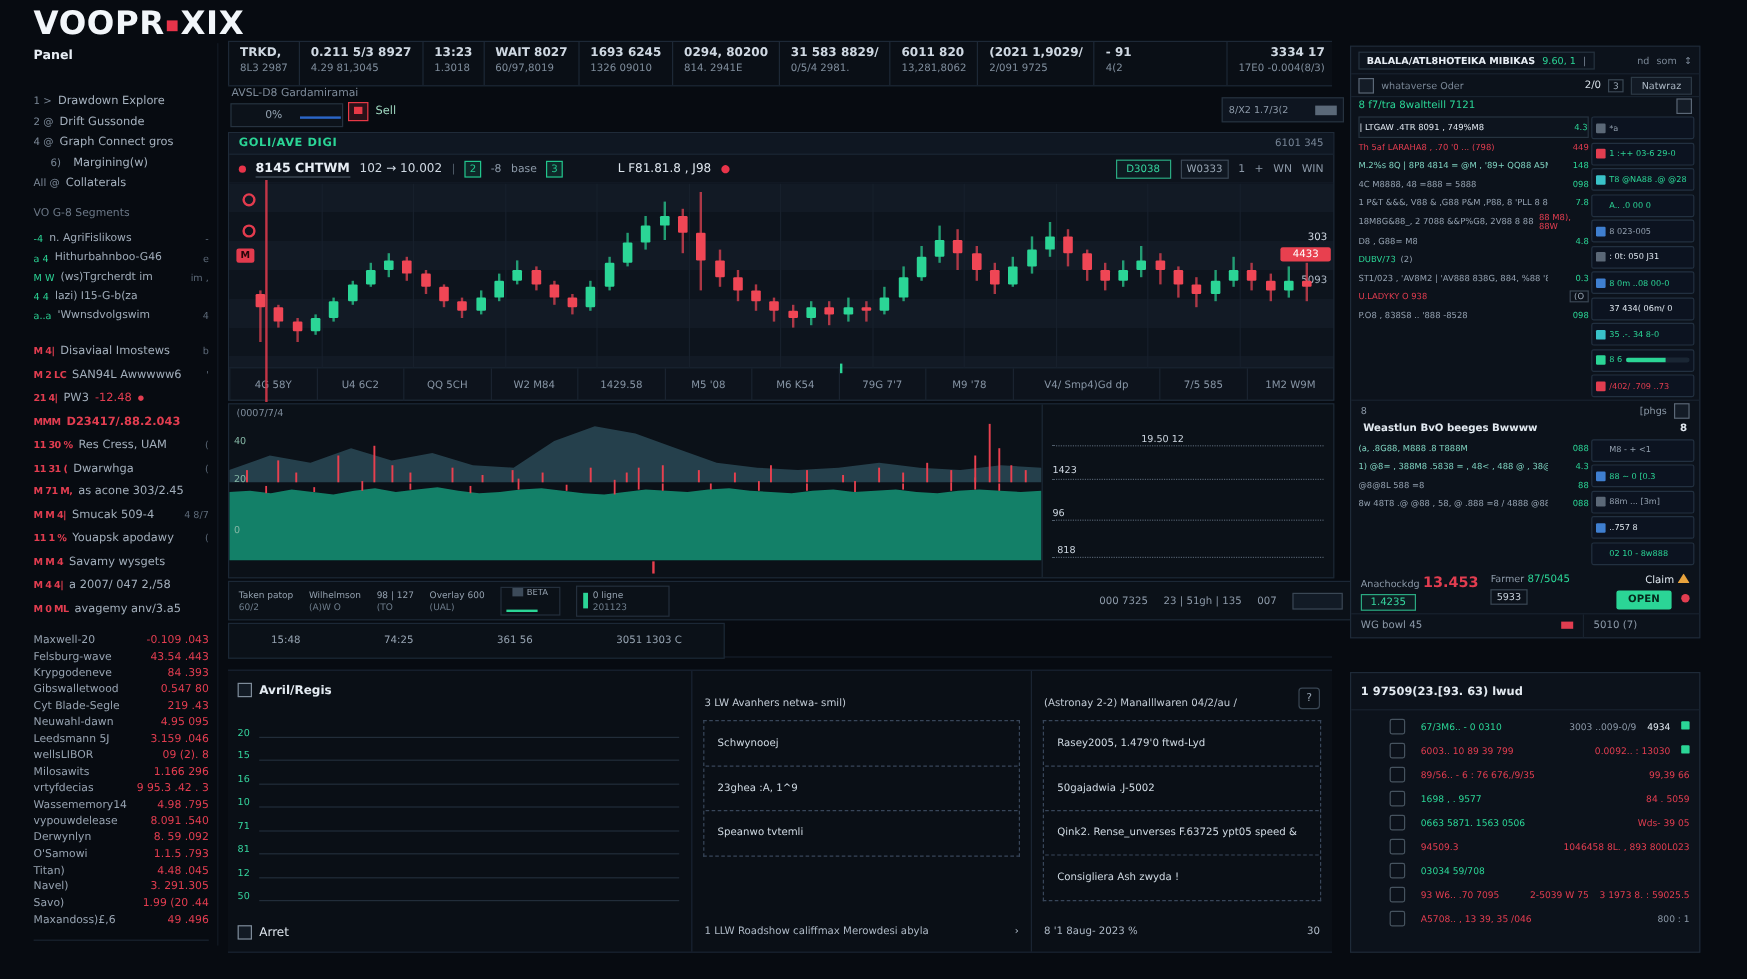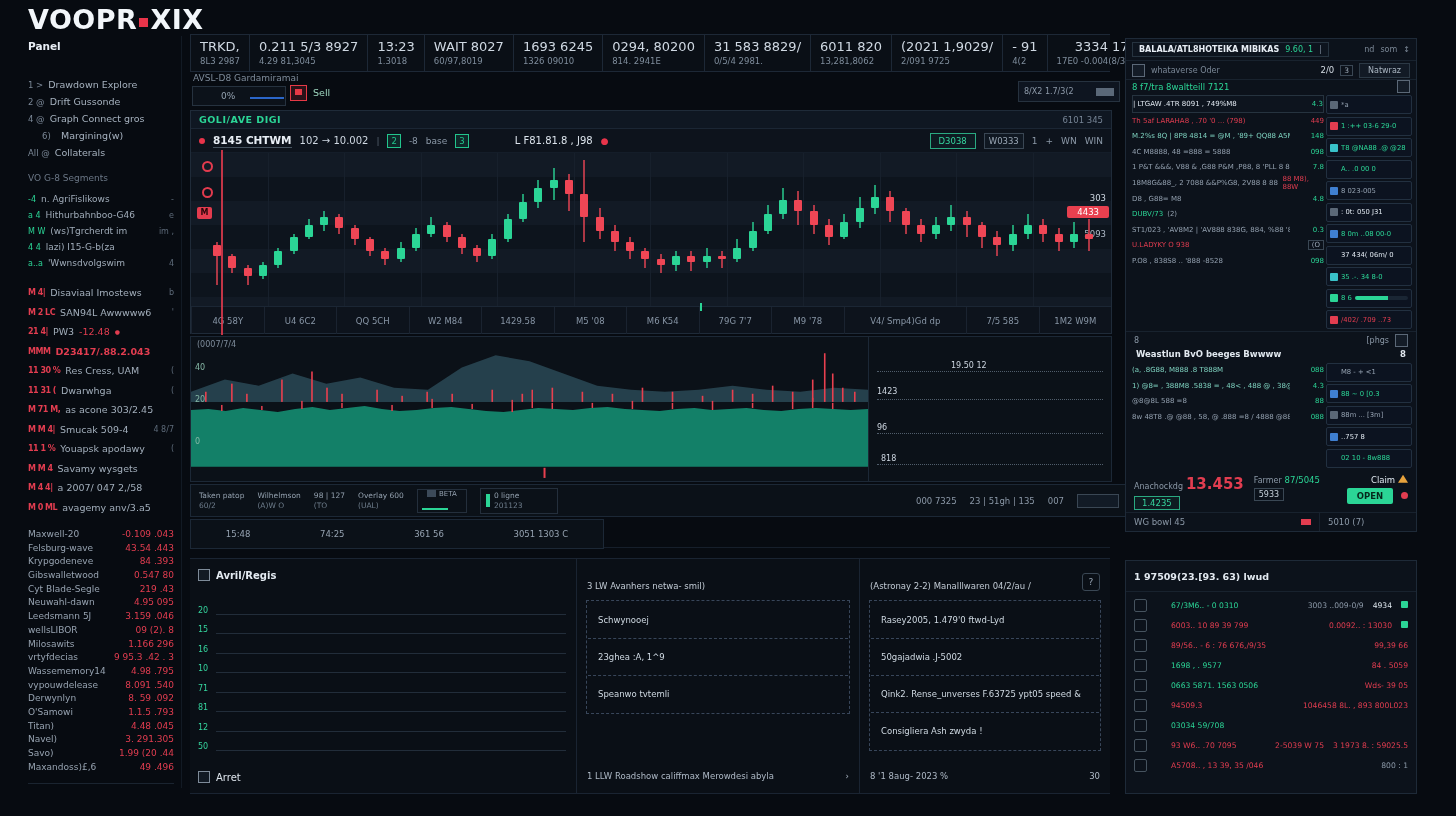--- a/index.html
+++ b/index.html
@@ -28,21 +28,21 @@
   .sb-b .val{color:#e23d50;}
   .sb-b .rt{margin-left:auto;color:#5d6a79;font-size:8px;}
   #sb-watchlist{margin-top:12px;}
   .sb-w{height:13.7px;display:flex;align-items:baseline;font-size:9px;color:#97a3b1;}
   .sb-w .wv{margin-left:auto;color:#e23d50;}
   .sb-line{margin-top:8px;border-top:1px solid #1a2430;}
   .vdiv{left:181px;top:36px;width:1px;height:752px;background:#121a24;}
   
   #tickerbar{left:190px;top:34px;width:920px;height:36px;border-top:1px solid #1d2836;border-bottom:1px solid #1d2836;display:flex;background:#0a0f16;}
   .tk{border-left:1px solid #1d2836;padding:4px 9px 0 9px;display:flex;flex-direction:column;gap:2px;}
-  .tk .t{font-size:13px;font-weight:400;color:#cfd8e2;white-space:nowrap;}
+  .tk .t{font-size:10px;font-weight:700;color:#cfd8e2;white-space:nowrap;}
   .tk .b{font-size:8.5px;color:#7f8d9c;white-space:nowrap;}
   .tk.right{border-left:1px solid #1d2836;margin-left:auto;align-items:flex-end;padding-right:6px;}
   
   .sub-label{left:193px;top:73px;font-size:9px;color:#7e8b9a;}
   .sub-box{left:192px;top:86px;width:92px;height:18px;border:1px solid #26323f;background:#0c121a;}
   .sub-box .pct{position:absolute;left:28px;top:4px;font-size:9px;color:#93a1af;}
   .blue-line{left:250px;top:97px;width:34px;height:2px;background:#2b66c9;}
   .sub-badge{left:290px;top:85px;width:15px;height:14px;background:rgba(230,57,70,.16);border:1px solid #e63946;}
   .sub-badge i{display:block;margin:3px auto;width:7px;height:6px;background:#e63946;}
   .sub-sell{left:313px;top:87px;font-size:9.5px;color:#9fd8c0;}
@@ -151,36 +151,36 @@
   .rp-rbox .ic{width:8px;height:8px;border-radius:1px;flex:none;}
   .ic-red{background:#e23d50;} .ic-teal{background:#39c2c9;} .ic-blue{background:#3f7fd0;}
   .ic-grey{background:#5b6877;} .ic-green{background:#2bd596;} .ic-none{background:transparent;}
   .rp-rbox .t-g{color:#2bd596;white-space:nowrap;} .rp-rbox .t-r{color:#e23d50;} .rp-rbox .t-w{color:#dfe7ef;}
   .pbar{flex:1;height:4px;background:#1a2634;border-radius:2px;overflow:hidden;}
   .pbar i{display:block;height:100%;background:#2bd596;}
   .rp-gear{height:22px;border-top:1px solid #18222e;display:flex;align-items:center;padding:0 8px;gap:6px;font-size:8px;color:#8b98a7;}
   .rp-sec3h{height:18px;display:flex;align-items:center;padding:0 10px;font-size:8.5px;font-weight:700;color:#e2e9f0;}
   .rp-foot{display:flex;padding:5px 8px 2px 8px;gap:10px;align-items:flex-start;}
   .rp-foot .c1 .l1{font-size:8px;color:#8b98a7;}
-  .red-b{color:#e23d50;font-weight:700;font-size:15px;}
+  .red-b{color:#e23d50;font-weight:700;font-size:12px;}
   .greenbox{border:1px solid #2aa981;color:#35d59e;padding:1px 7px;font-size:8.5px;background:rgba(42,169,129,.08);display:inline-block;margin-top:3px;}
   .g-val{color:#2bd596;font-size:8.5px;}
   .wbox{border:1px solid #3a4754;padding:1px 4px;font-size:8px;color:#c6d0da;display:inline-block;}
   .buy-btn{background:#2bd596;color:#06281c;font-weight:700;padding:3px 10px;border-radius:2px;font-size:8.5px;display:inline-block;margin-top:3px;}
   .orange-ic{width:10px;height:8px;background:#e8a33d;clip-path:polygon(0 100%,50% 0,100% 100%);display:inline-block;}
   .reddot2{width:7px;height:7px;background:#e23d50;border-radius:50%;display:inline-block;}
   .rp-strip{margin-top:auto;border-top:1px solid #18222e;height:26px;display:flex;align-items:center;font-size:8.5px;color:#8b98a7;}
   .rp-strip .lft{flex:1;display:flex;align-items:center;padding:0 8px;gap:8px;}
   .rp-strip .rgt{width:80px;border-left:1px solid #18222e;height:100%;display:flex;align-items:center;padding:0 8px;}
   .redsq{width:10px;height:6px;background:#e23d50;}
   
   #tradespanel{left:1125px;top:560px;width:290px;height:232px;border:1px solid #1e2a38;background:#0c121b;display:flex;flex-direction:column;}
   .tp-head{height:30px;border-bottom:1px solid #18222e;display:flex;align-items:center;padding:0 8px;font-size:9.5px;color:#e2e9f0;font-weight:600;}
   .tp-rows{padding:3px 8px;}
-  .tp-row{height:20px;display:flex;align-items:center;gap:24px;font-size:7.6px;}
+  .tp-row{height:20px;display:flex;align-items:center;gap:13px;font-size:7.6px;margin-left:24px;}
   .tp-ic{width:11px;height:11px;border:1px solid #46535f;border-radius:2px;background:repeating-linear-gradient(180deg,#10branch,#101823 0 2px,#2a3644 2px 3px);flex:none;}
   .tp-main{white-space:nowrap;}
   .tp-right{margin-left:auto;display:flex;gap:9px;align-items:flex-start;white-space:nowrap;}
   .c-g{color:#2bd596;} .c-r{color:#e23d50;} .c-w{color:#dfe7ef;} .c-gy{color:#8b98a7;}
   .tp-tail{width:7px;height:7px;background:#2bd596;border-radius:1px;}
 </style>
 </head>
 <body>
 
 <div id="canvas">

